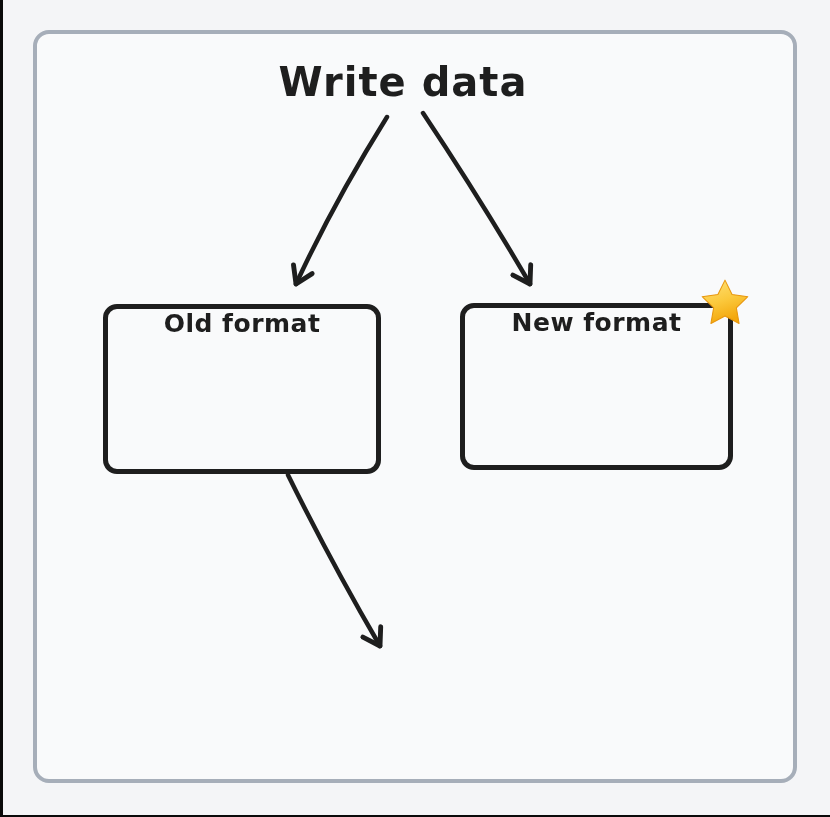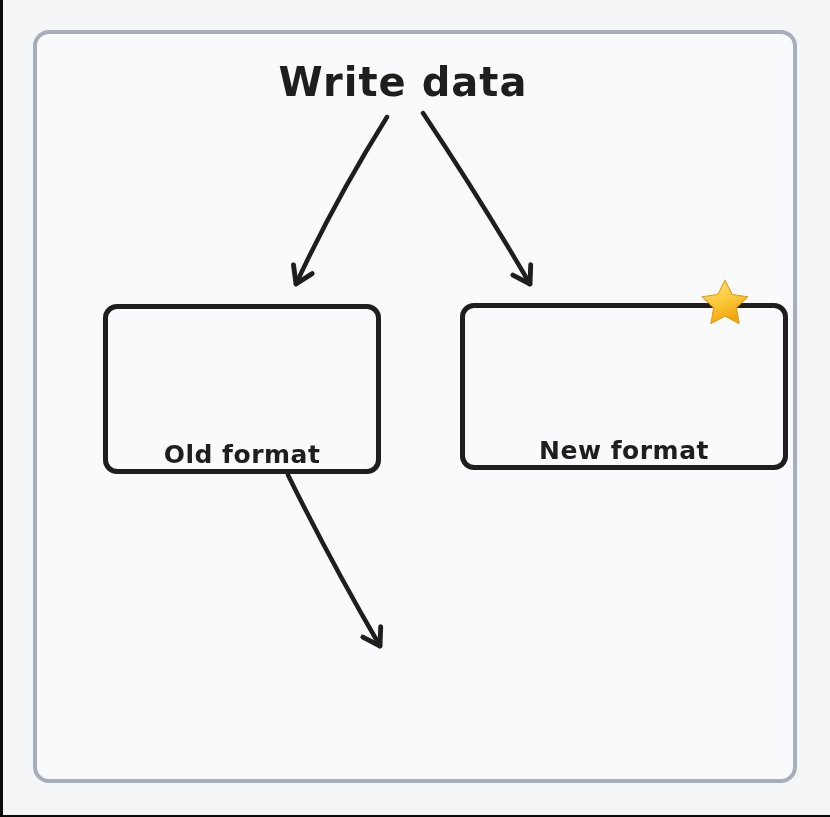--- a/index.html
+++ b/index.html
@@ -56,30 +56,30 @@
     width: 320px;
     font-size: 40px;
   }
   .node {
     position: absolute;
     box-sizing: border-box;
     border: 5px solid #1e1e1e;
     border-radius: 14px;
     background: transparent;
     display: flex;
-    align-items: flex-end;
+    align-items: flex-start;
     justify-content: center;
   }
   .node-old {
     left: 103px; top: 304px;
     width: 278px; height: 170px;
   }
   .node-new {
     left: 460px; top: 303px;
-    width: 328px; height: 167px;
+    width: 273px; height: 167px;
   }
   .node-label {
     color: #1e1e1e;
     font-size: 25px;
     font-weight: 700;
     letter-spacing: 0.5px;
     white-space: nowrap;
   }
   .arrows-overlay {
     position: absolute;

